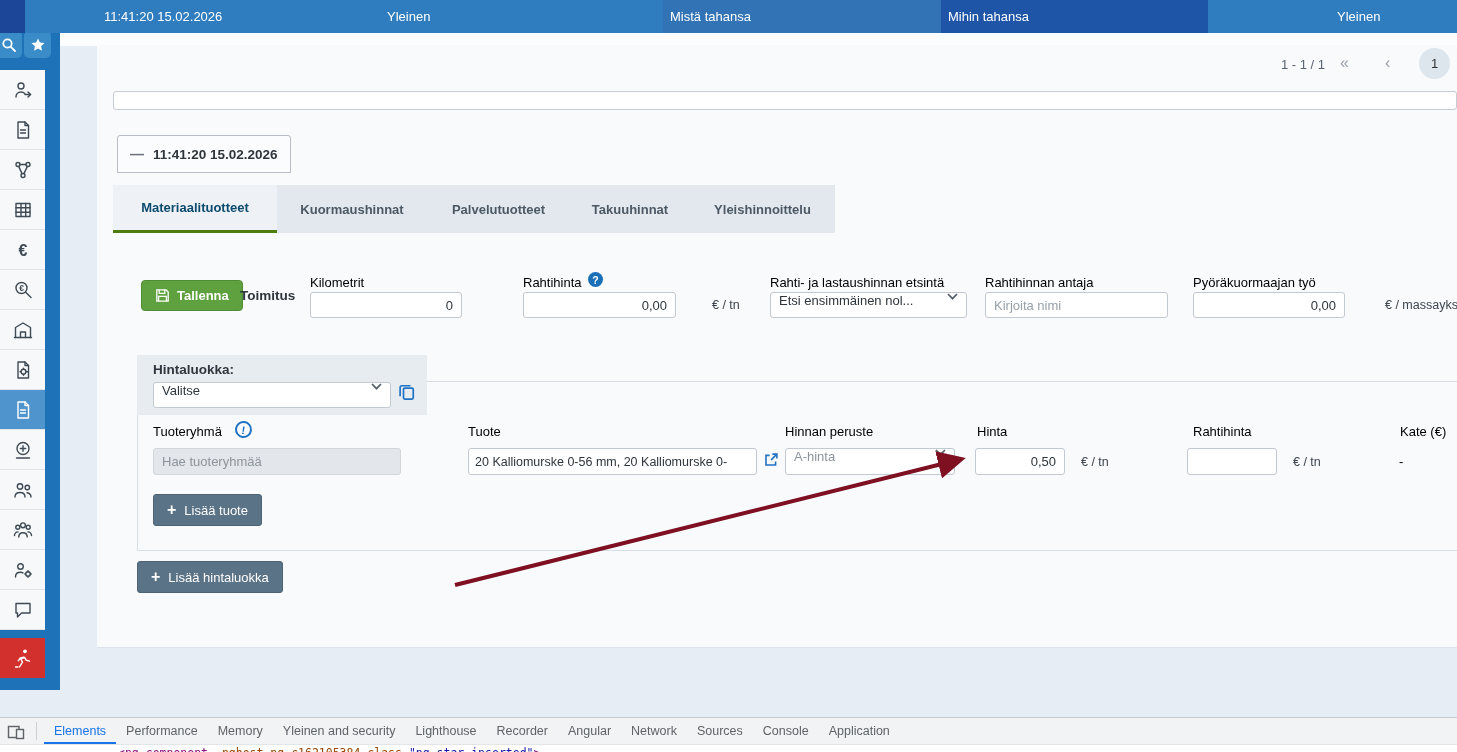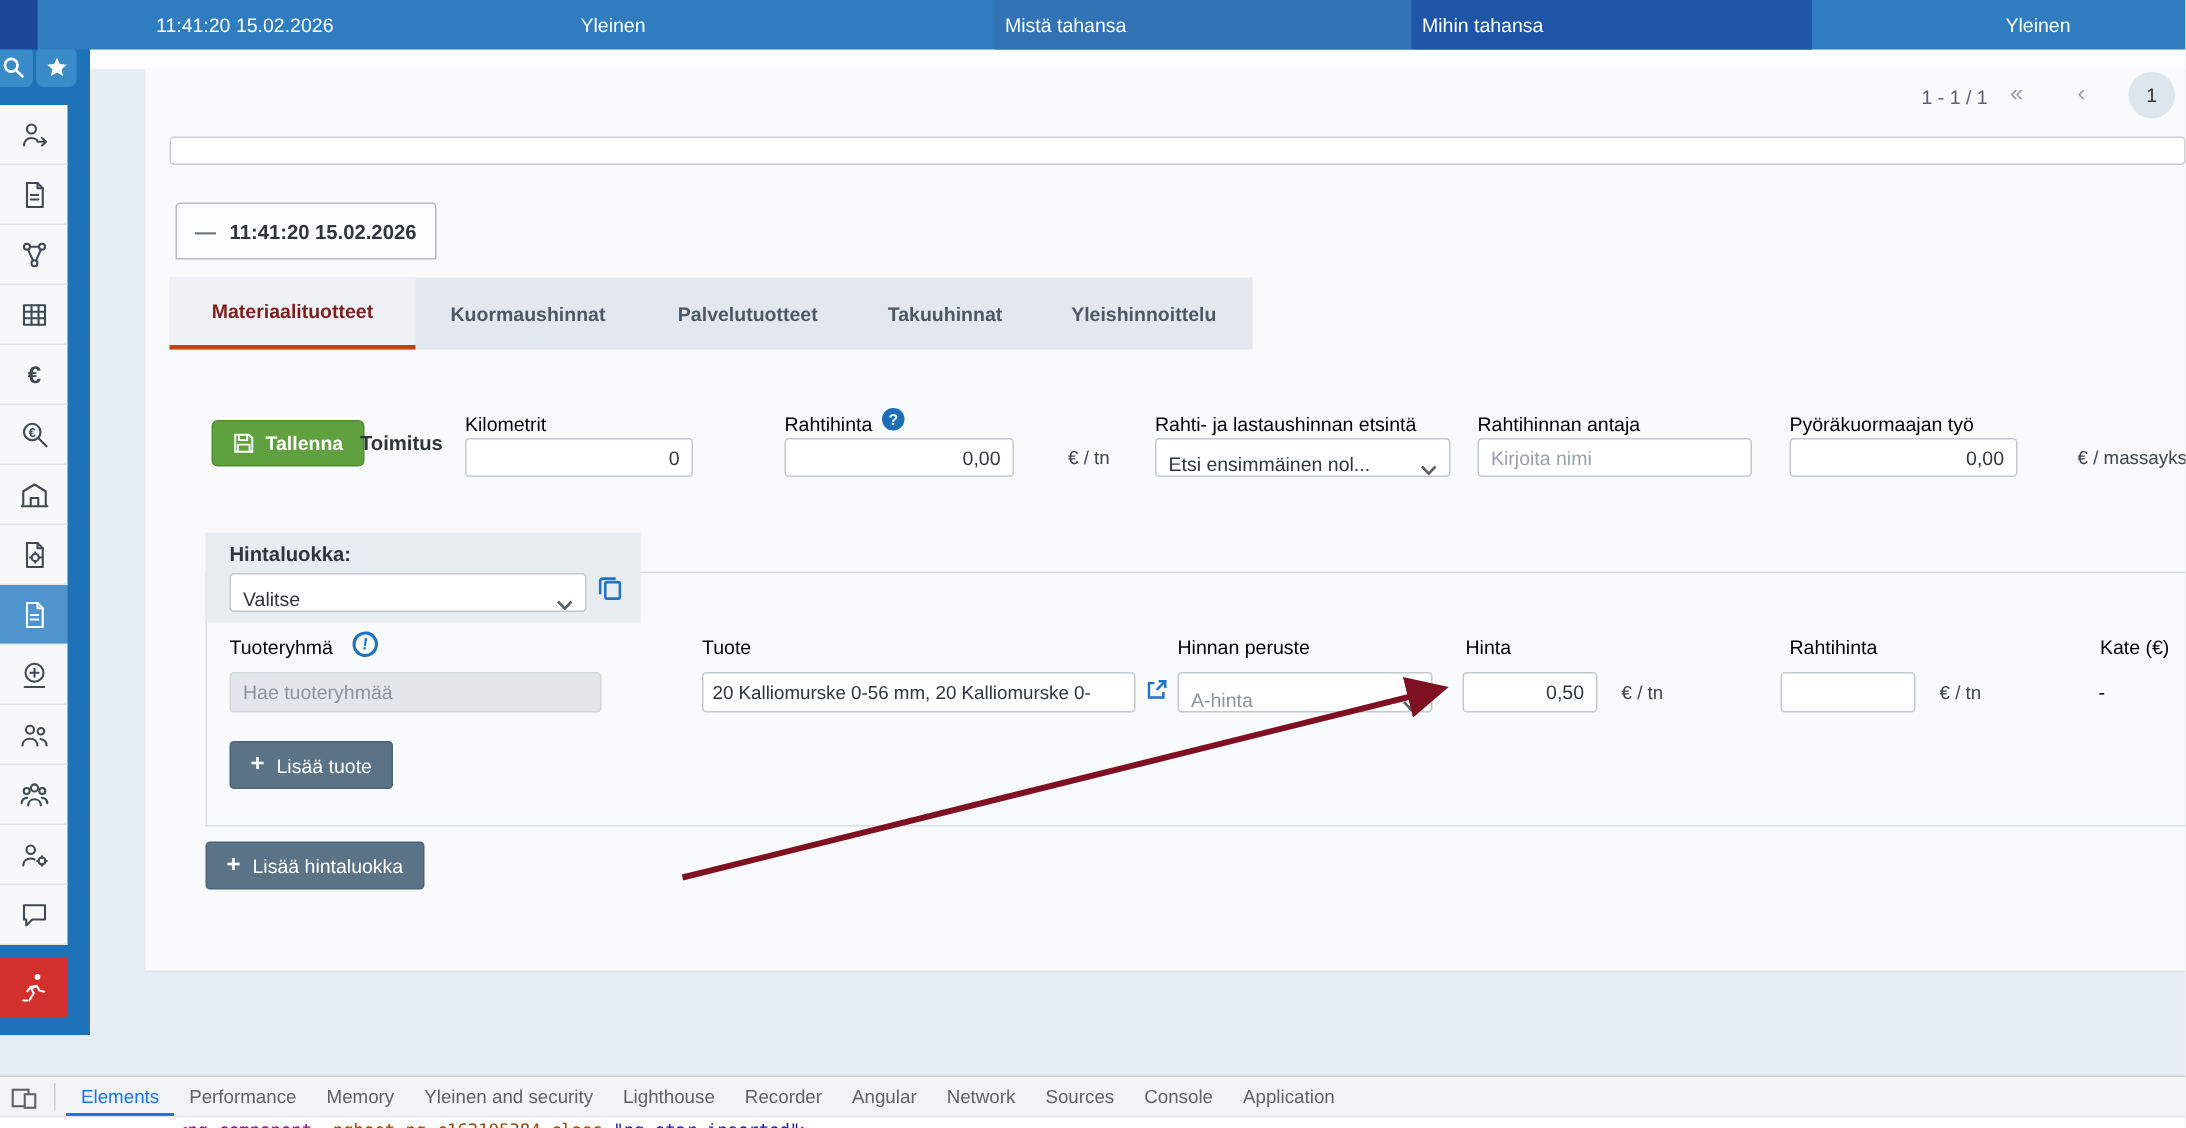--- a/index.html
+++ b/index.html
@@ -38,31 +38,31 @@
   .filter-bar{position:absolute;left:113px;top:91px;width:1344px;height:19px;background:#fff;border:1px solid #c6ccd3;border-radius:3px;z-index:2}
 
   
   .accordion{position:absolute;left:117px;top:135px;width:174px;height:38px;background:#fbfcfd;border:1px solid #b6bdc5;border-radius:3px 3px 0 0;display:flex;align-items:center;gap:9px;padding:0 12px;z-index:2;cursor:pointer}
   .accordion .dash{color:#6a737c;font-weight:bold;font-size:14px}
   .accordion .ttl{font-size:13.5px;font-weight:bold;color:#2e353c;white-space:nowrap}
 
   
   .tabs{position:absolute;left:113px;top:185px;width:722px;height:48px;background:#e2e8ee;display:flex;z-index:2}
   .tab{display:flex;align-items:center;justify-content:center;font-size:13px;font-weight:bold;color:#4c5864;cursor:pointer;white-space:nowrap}
-  .tab.active{color:#7f1d1d;background:#eef2f6;border-bottom:3px solid #c2410c}
+  .tab.active{color:#0c4a6e;background:#eef2f6;border-bottom:3px solid #4d7c0f}
 
   
   .lbl{position:absolute;font-size:13px;color:#000000;white-space:nowrap;z-index:2}
   .lbl.b{font-weight:bold;color:#2e353c;font-size:13.5px}
   .inp{position:absolute;height:26px;background:#fff;border:1px solid #c2c9d1;border-radius:3px;font-size:13px;padding:0 8px;color:#2e353c;font-family:inherit;z-index:2}
   .inp.num{text-align:right}
   .inp::placeholder{color:#98a0a8}
   .inp.gray{background:#e3e7eb;border-color:#d2d7dc;color:#8d949b}
   .inp.gray::placeholder{color:#8d949b}
-  .sel{position:absolute;height:26px;background:#fff;border:1px solid #c2c9d1;border-radius:3px;display:flex;align-items:flex-end;justify-content:space-between;padding:0 8px;font-size:13px;color:#2e353c;cursor:pointer;z-index:2;white-space:nowrap;overflow:hidden}
+  .sel{position:absolute;height:26px;background:#fff;border:1px solid #c2c9d1;border-radius:3px;display:flex;align-items:flex-start;justify-content:space-between;padding:0 8px;font-size:13px;color:#2e353c;cursor:pointer;z-index:2;white-space:nowrap;overflow:hidden}
   .sel .ph{color:#8d949c}
   .unit{position:absolute;font-size:12.5px;color:#3d454e;white-space:nowrap;z-index:2}
   .badge-q{position:absolute;width:15px;height:15px;border-radius:50%;background:#1b6fb6;color:#fff;font-size:10.5px;font-weight:bold;display:flex;align-items:center;justify-content:center;z-index:3;cursor:pointer}
   .badge-i{position:absolute;width:17px;height:17px;border-radius:50%;border:2px solid #1f72c4;color:#1f72c4;font-size:11px;font-weight:bold;display:flex;align-items:center;justify-content:center;transform:rotate(8deg);z-index:3;cursor:pointer}
 
   .btn-green{position:absolute;left:141px;top:280px;height:31px;display:flex;align-items:center;gap:7px;padding:12px 13px;background:#5ea13e;border:1px solid #4f8c33;border-radius:4px;color:#fff;font-weight:bold;font-size:13px;cursor:pointer;font-family:inherit;z-index:2}
   .btn-slate{position:absolute;height:32px;display:flex;align-items:center;gap:8px;padding:0 13px;background:#5b7386;border:1px solid #4e6375;border-radius:3px;color:#fff;font-size:13px;cursor:pointer;font-family:inherit;z-index:2}
   .btn-slate .plus{font-size:16px;font-weight:bold;line-height:1}
 
   .hl-panel{position:absolute;left:137px;top:355px;width:290px;height:60px;background:#e7ecf1;z-index:2}

